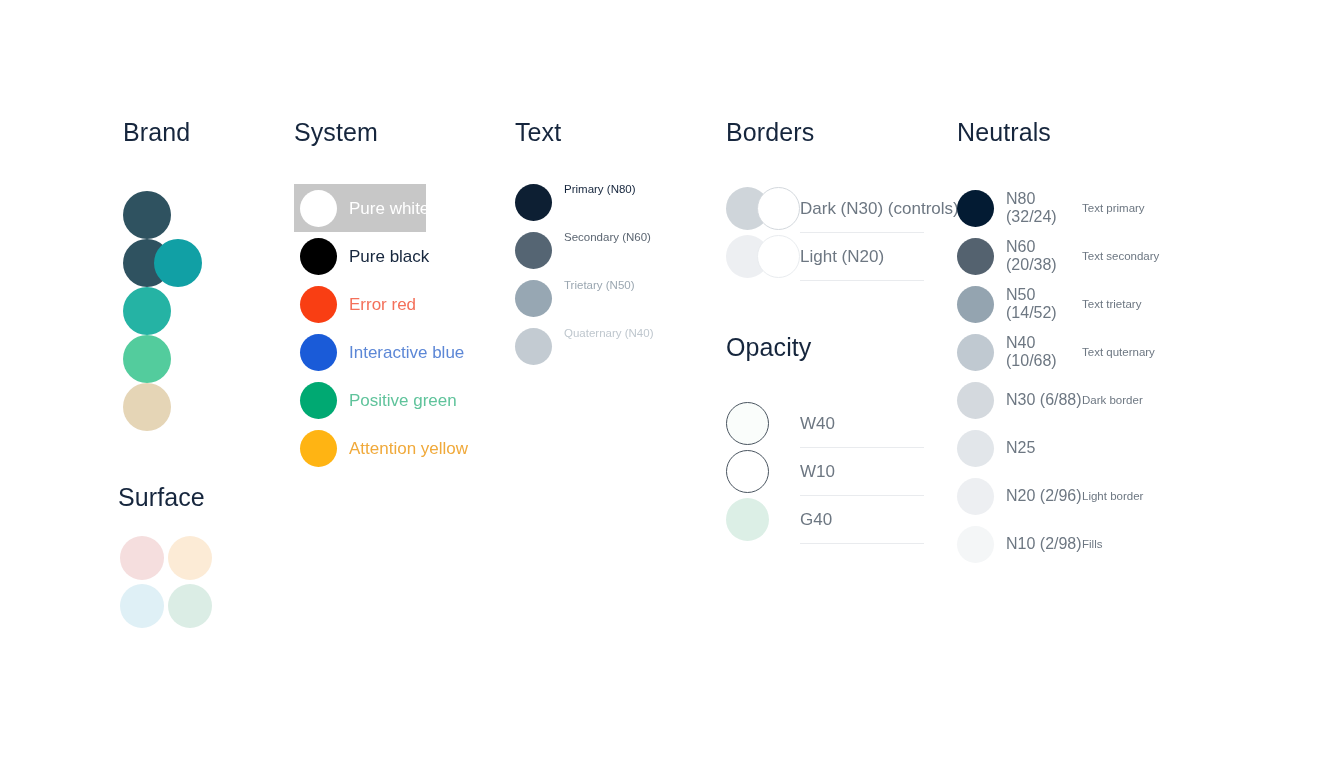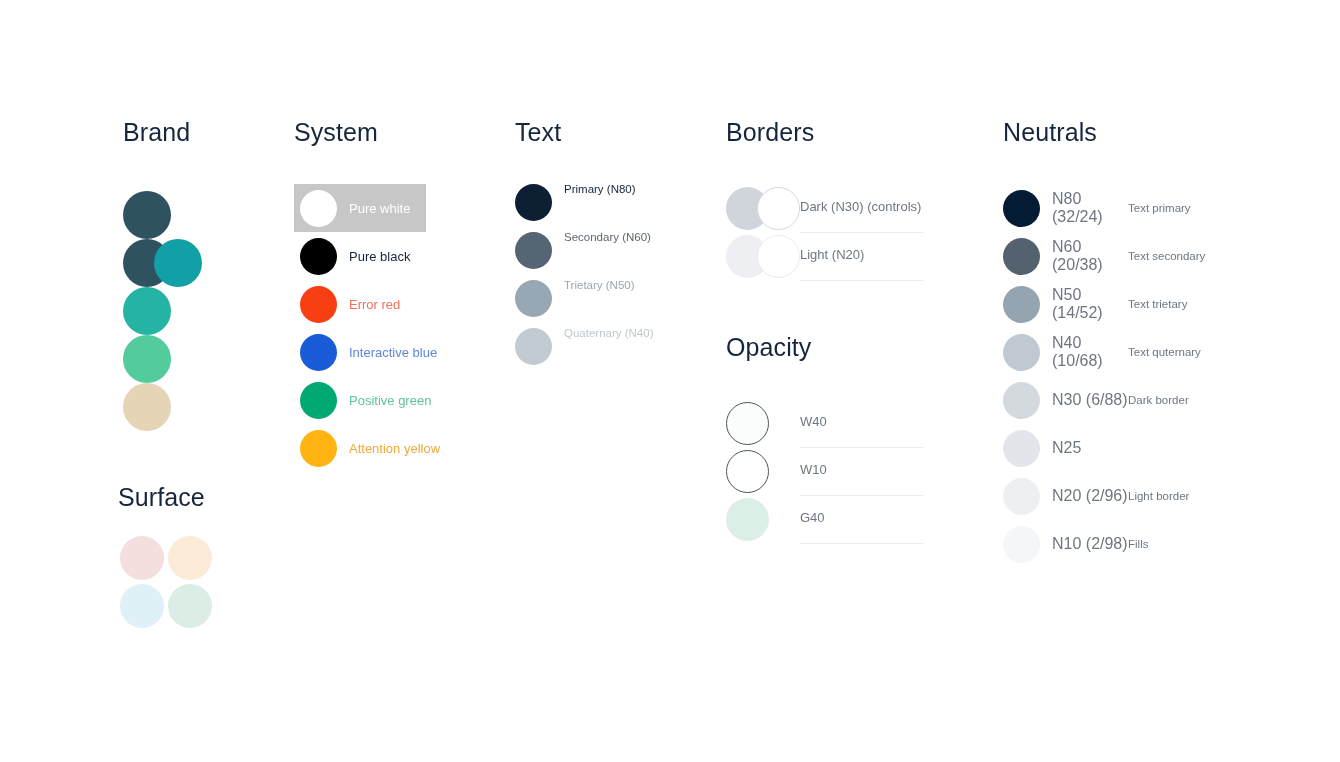--- a/index.html
+++ b/index.html
@@ -29,21 +29,21 @@
     white-space: nowrap;
   }
 
   
   .sw {
     border-radius: 50%;
     display: block;
     box-sizing: border-box;
   }
   .lbl {
-    font-size: 13px;
+    font-size: 17px;
     white-space: nowrap;
     line-height: 1;
   }
 
   
   #brand { left: 123px; top: 118px; }
   #brand .heading { margin: 0 0 44px 0; }
   .brand-stack { position: relative; height: 240px; width: 200px; }
   .brand-dot { position: absolute; width: 48px; height: 48px; }
 
@@ -106,21 +106,21 @@
   .op-row { height: 48px; display: flex; align-items: center; }
   .op-sw { width: 43px; height: 43px; flex: none; }
   .op-txt { margin-left: 31px; position: relative; height: 43px; width: 124px; }
   .op-txt .lbl { position: absolute; left: 0; top: 13px; }
   .op-rule {
     position: absolute; left: 0; bottom: -3px; width: 124px; height: 1px;
     background: #e9ebee;
   }
 
   
-  #neutrals { left: 1003px; top: 118px; }
+  #neutrals { left: 957px; top: 118px; }
   #neutrals .heading { margin: 0 0 37px 0; }
   .nt-row { height: 48px; display: flex; align-items: center; }
   .nt-row .sw { width: 37px; height: 37px; flex: none; }
   .nt-code { width: 76px; margin-left: 12px; font-size: 16px; }
   .nt-desc { font-size: 11.5px; }
 </style>
 </head>
 <body>
 
 <div class="canvas">

